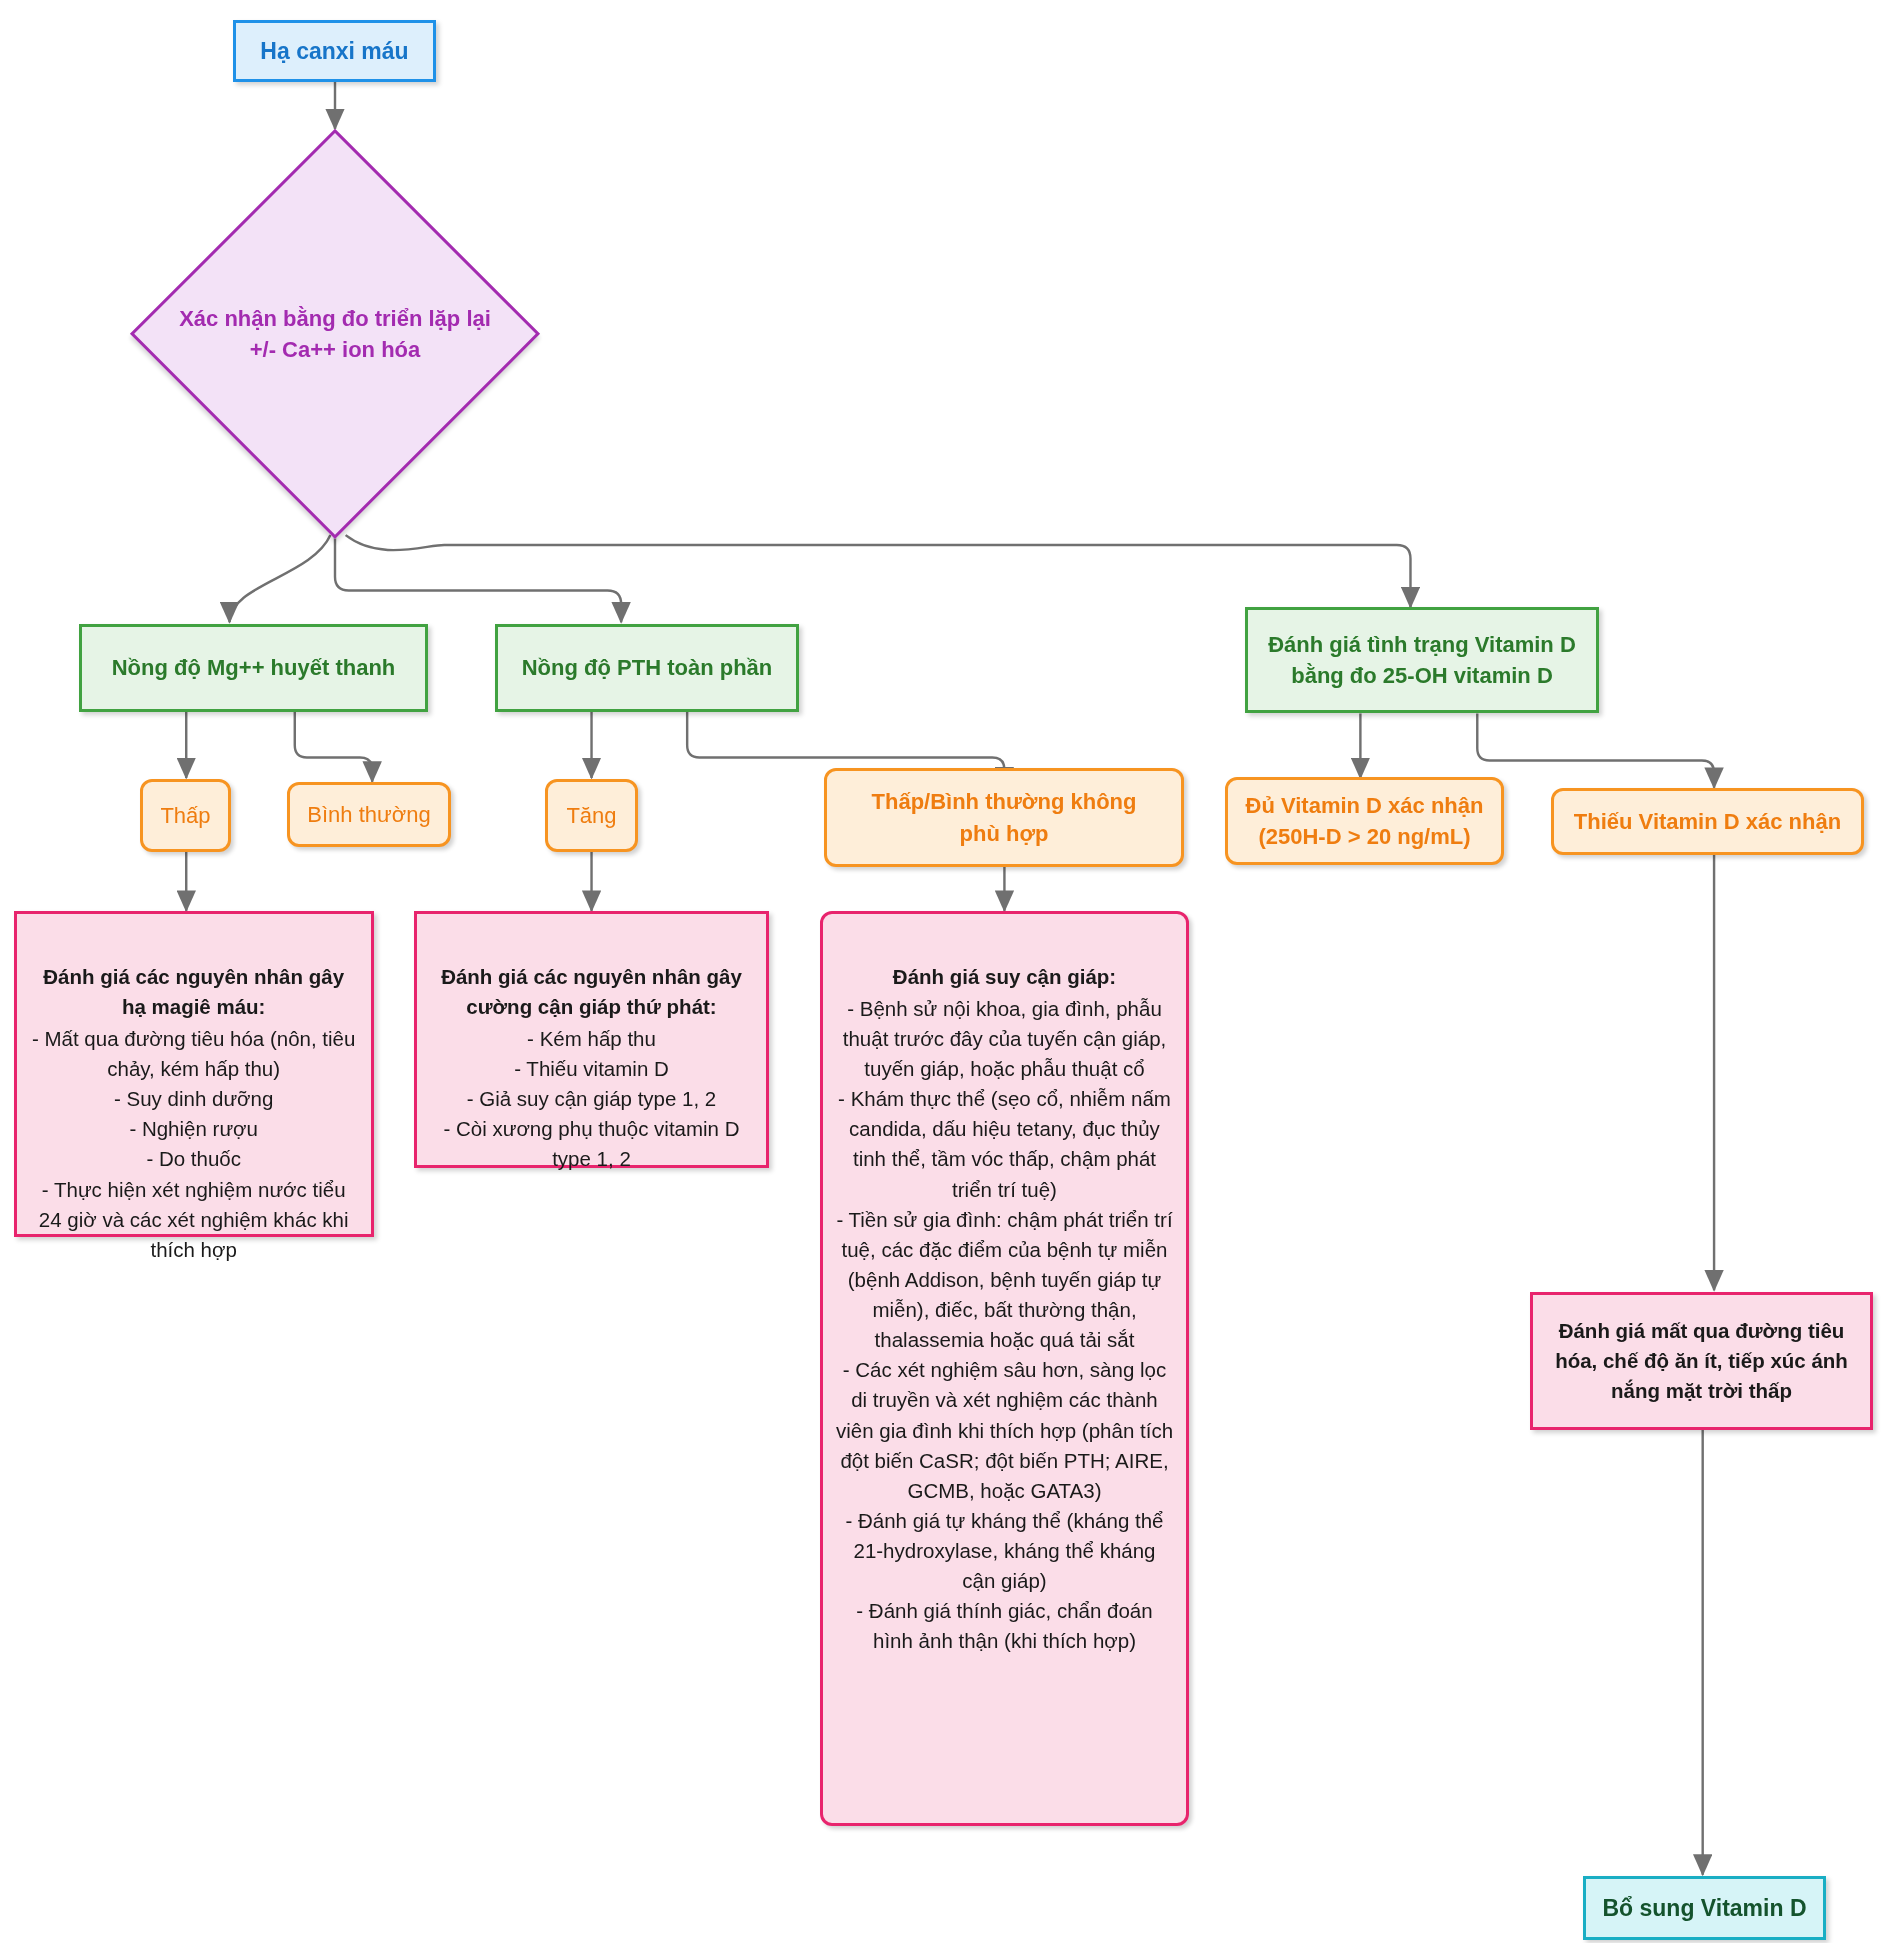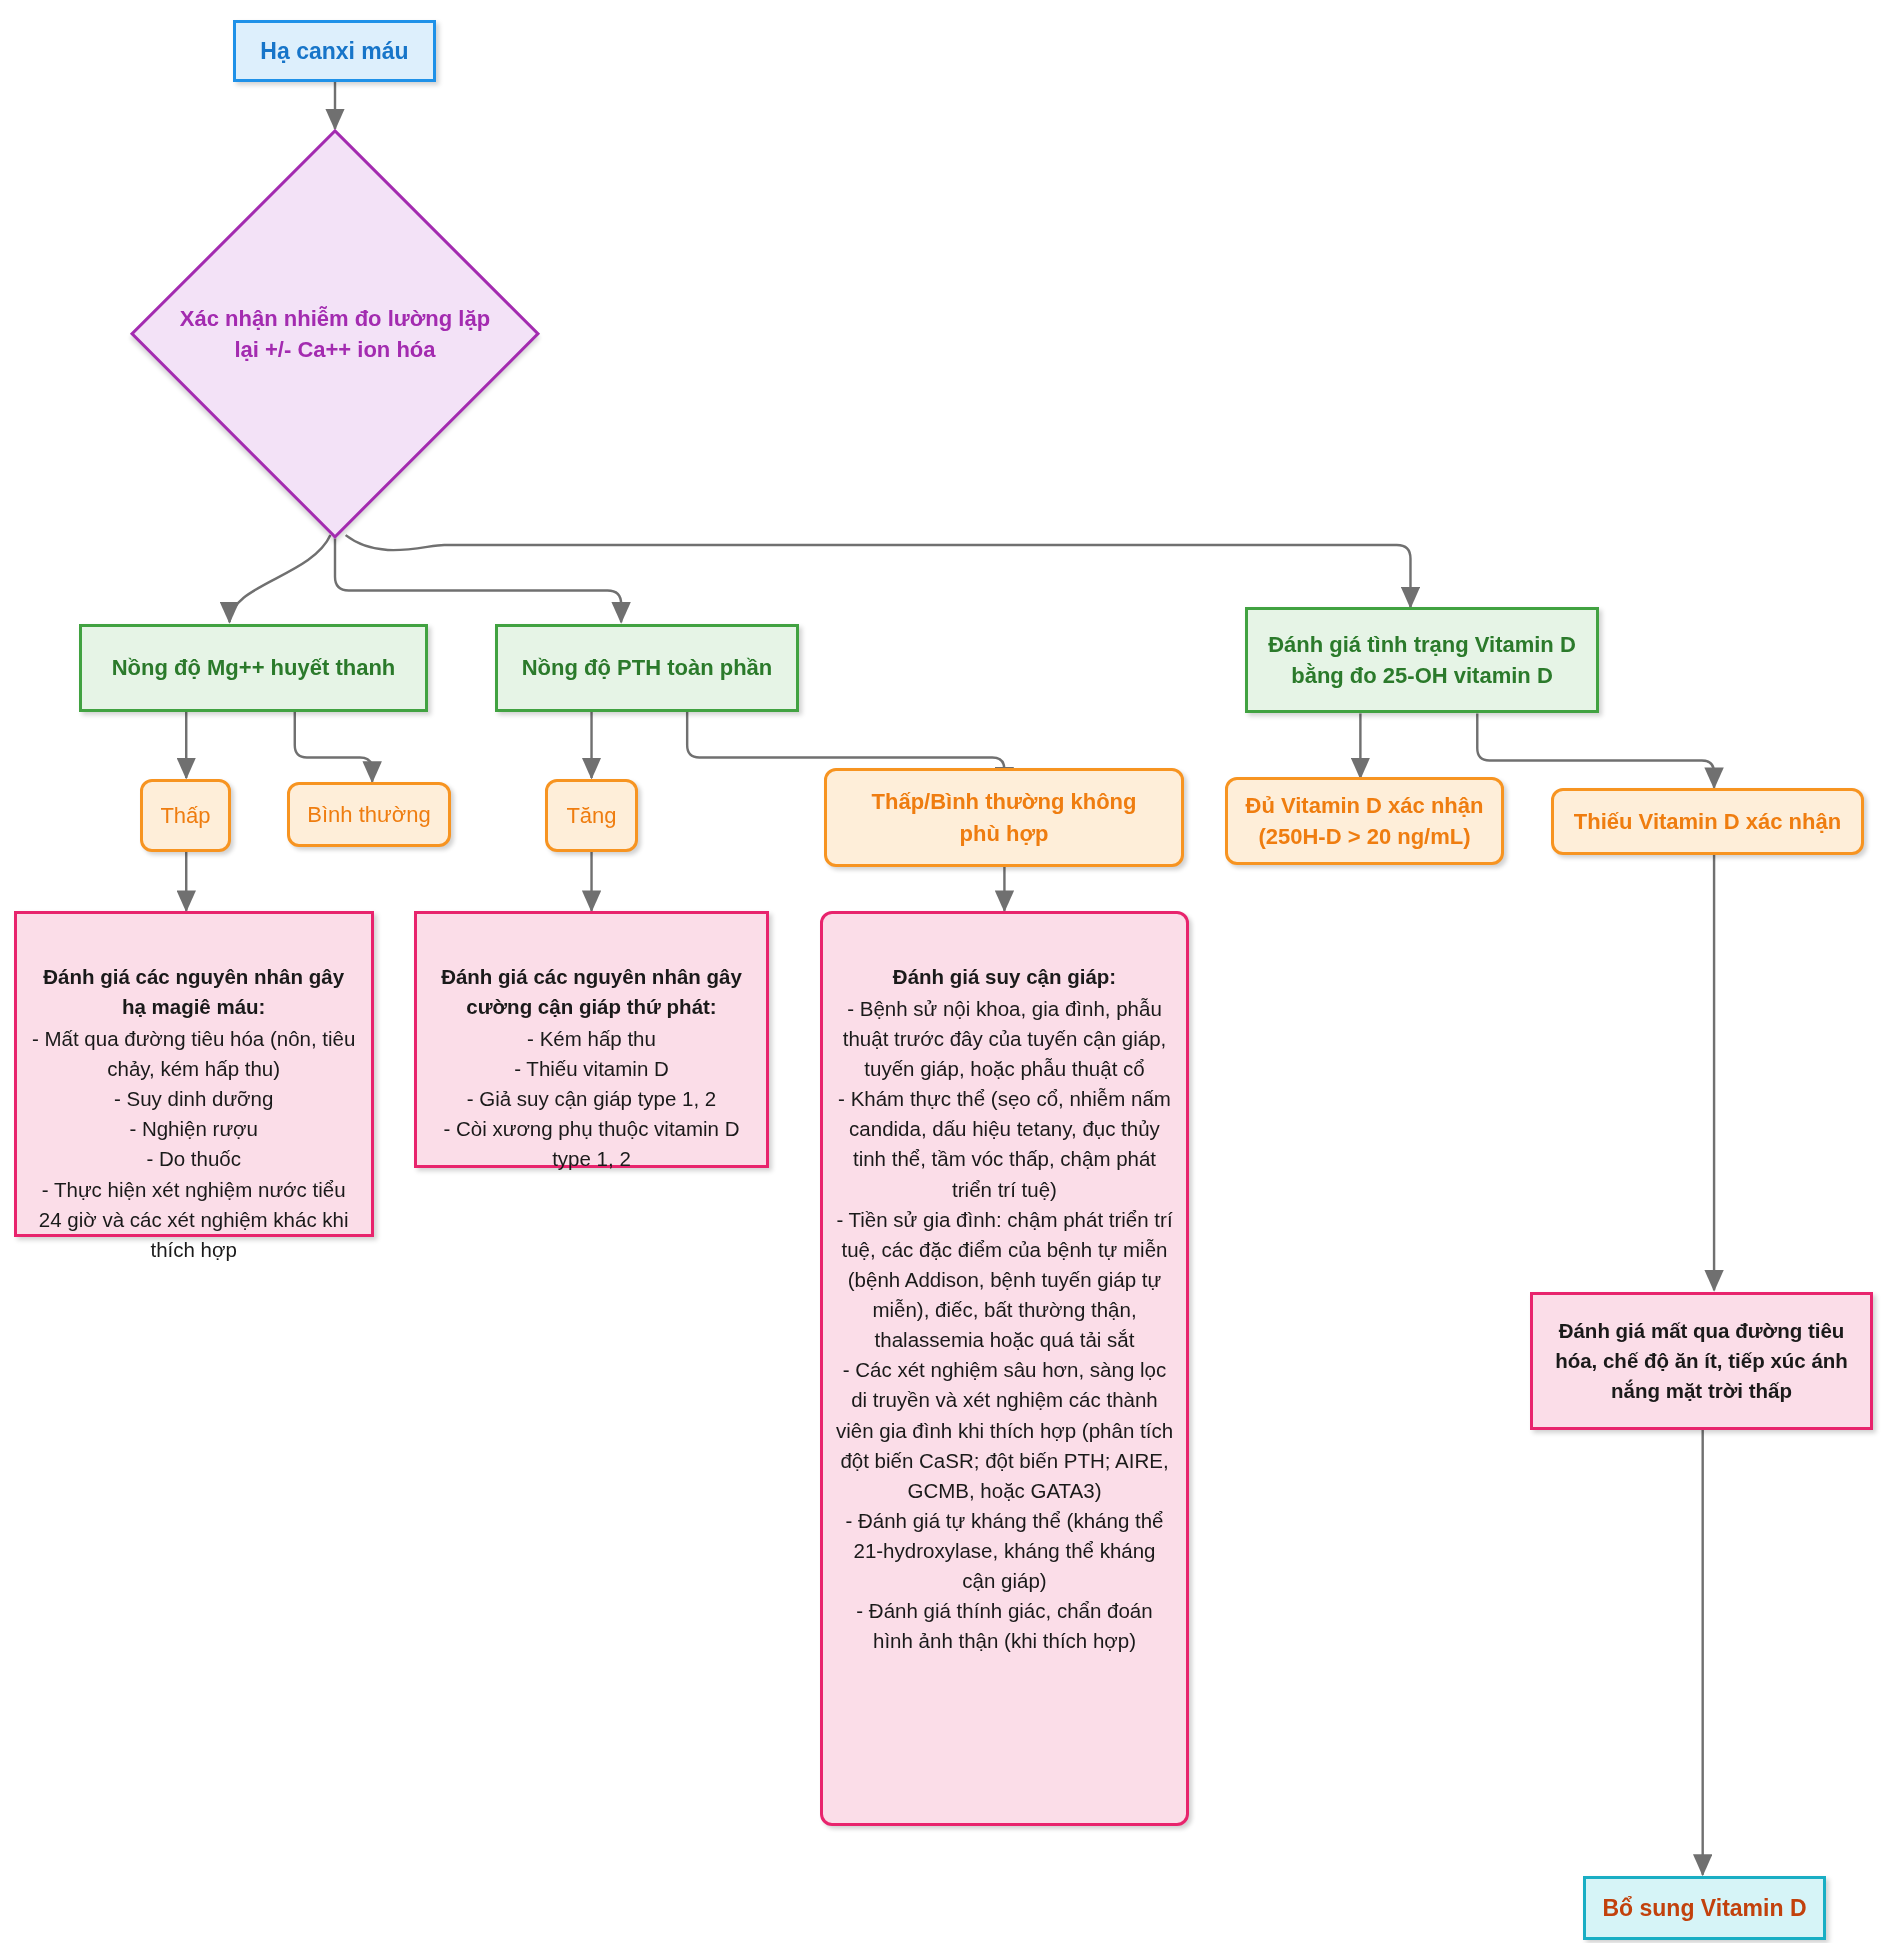--- a/index.html
+++ b/index.html
@@ -46,21 +46,21 @@
     color: #1775c9;
     font-weight: bold;
     font-size: 23px;
     line-height: 1.32;
   }
 
   
   .n-cyan {
     background: #d6f4f7;
     border: 3.8px solid #19aec4;
-    color: #c2410c;
+    color: #14532d;
     font-weight: bold;
     font-size: 23px;
     line-height: 1.32;
   }
 
   
   .n-diamond {
     position: absolute;
     display: flex;
     align-items: center;
@@ -173,21 +173,21 @@
       <path d="M2243,1884 L2243,2470"></path>
     </g>
   </svg>
 
   <div class="node n-blue" style="left:233px; top:20px; width:203px; height:62px;">
     <span class="txt">Hạ canxi máu</span>
   </div>
 
   <div class="n-diamond" style="left:134px; top:133px; width:402px; height:402px;">
     <div class="dia-shape"></div>
-    <span class="txt">Xác nhận nhiễm đo lường lặp
+    <span class="txt">Xác nhận bằng đo triển lặp
 lại +/- Ca++ ion hóa</span>
   </div>
 
   <div class="node n-green" style="left:79px; top:624px; width:349px; height:88px;">
     <span class="txt">Nồng độ Mg++ huyết thanh</span>
   </div>
 
   <div class="node n-green" style="left:495px; top:624px; width:304px; height:88px;">
     <span class="txt">Nồng độ PTH toàn phần</span>
   </div>

